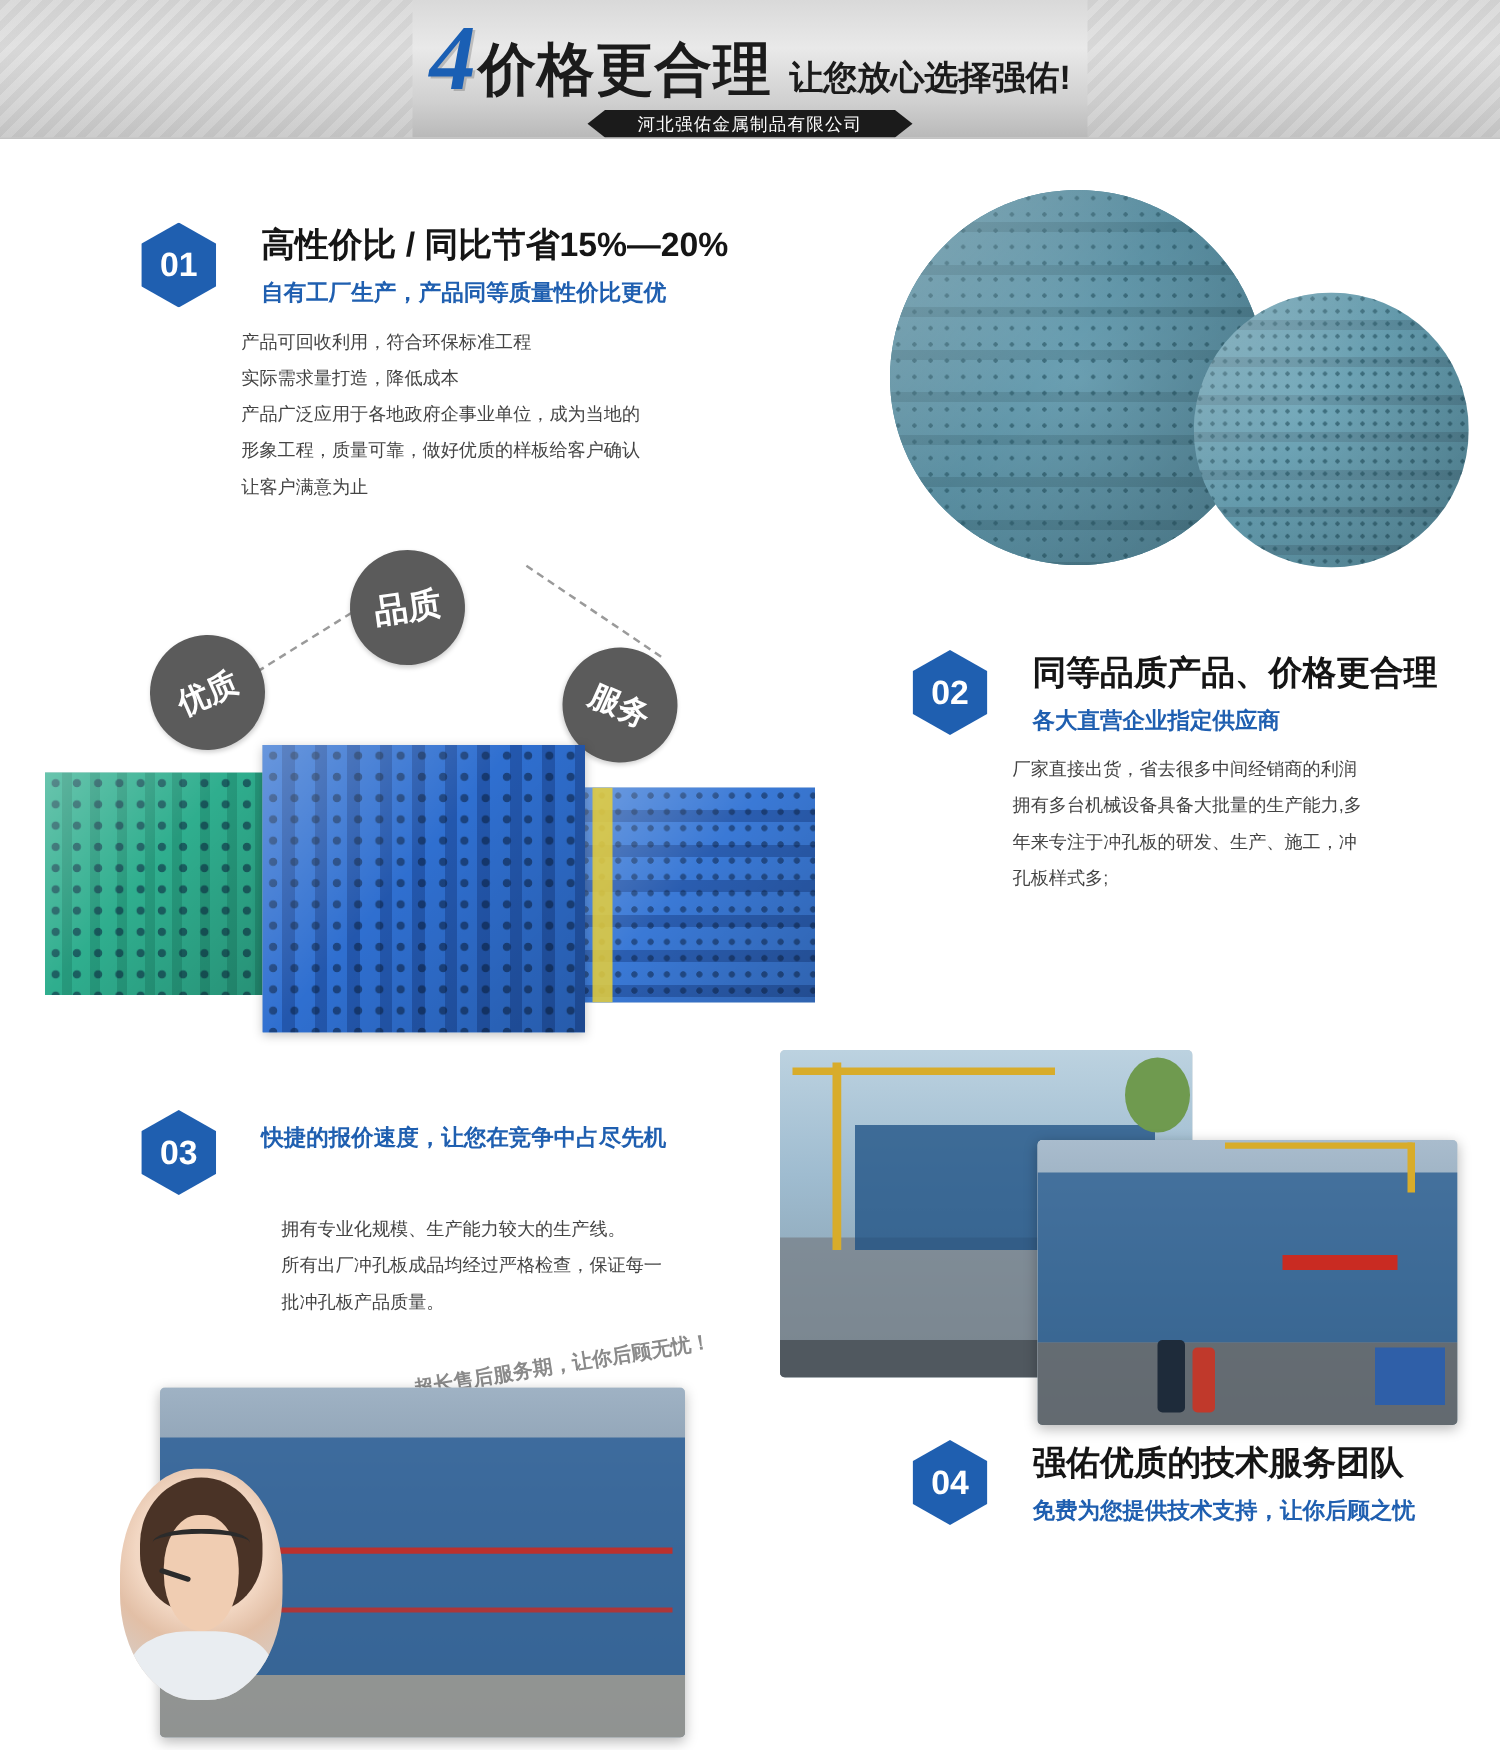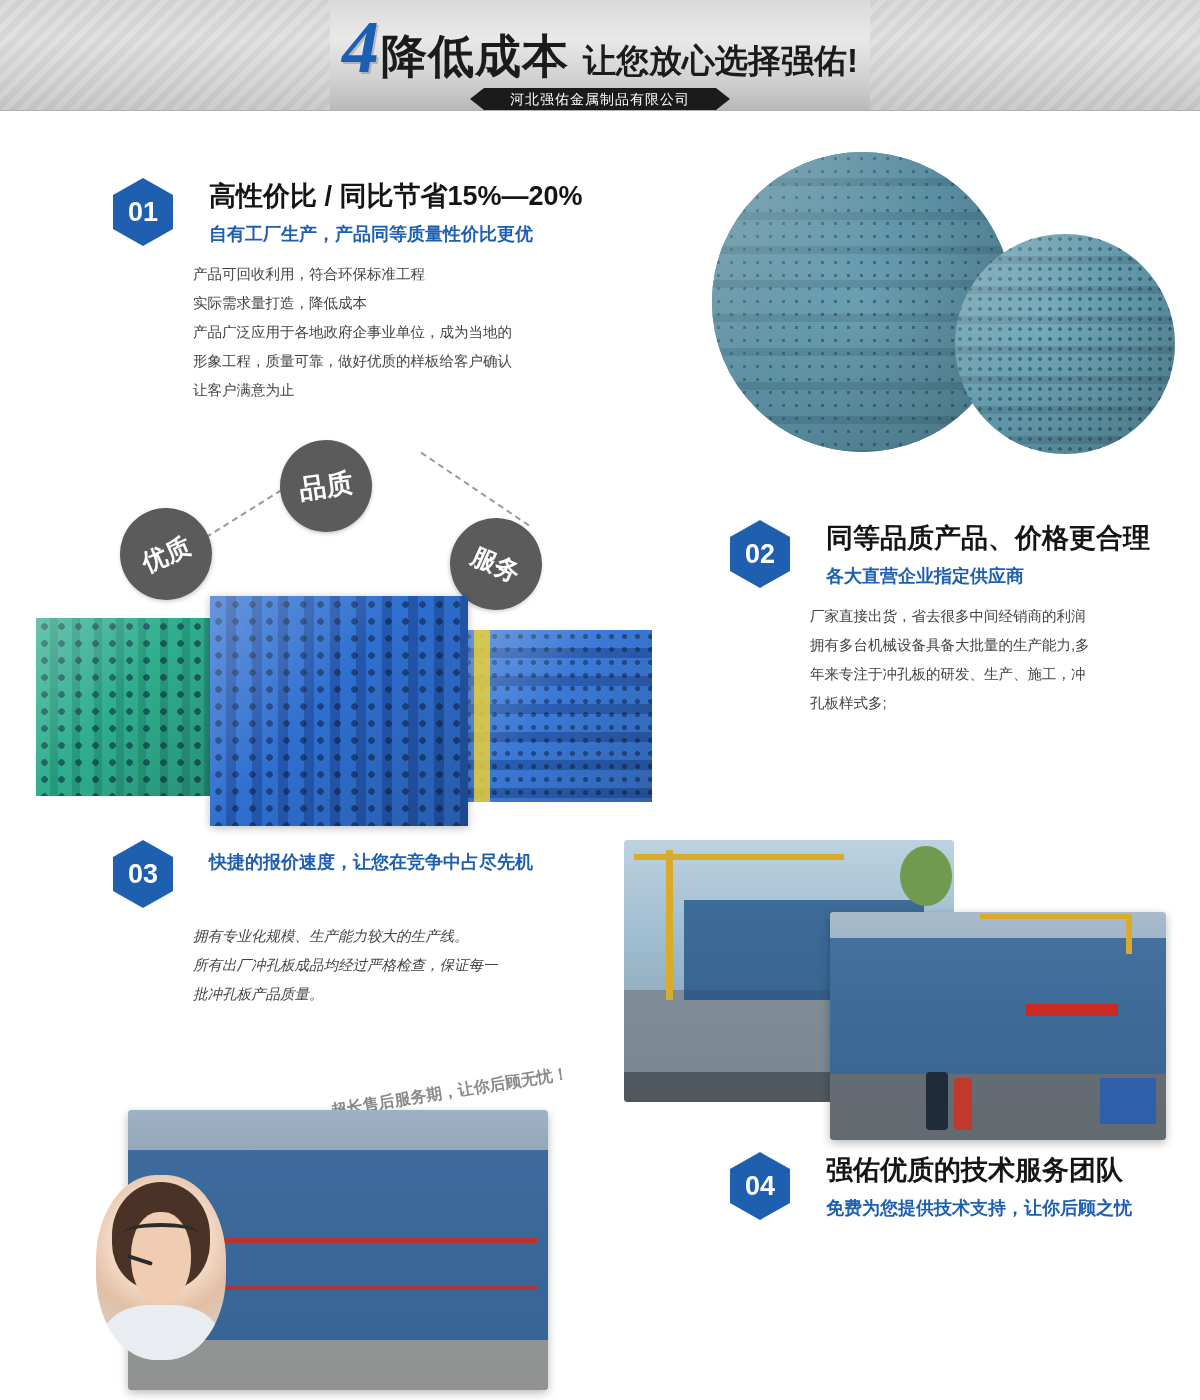--- a/index.html
+++ b/index.html
@@ -37,21 +37,21 @@
     font-style:italic;
     font-family:"Liberation Serif","DejaVu Serif",serif;
     text-shadow:2px 2px 0 rgba(0,0,0,.18);
     margin-right:2px;
   }
   .title-main{
     font-size:46px;line-height:50px;font-weight:bold;color:#1b1b1b;
     letter-spacing:1px;
   }
   .title-sub{
-    font-size:33px;line-height:30px;font-weight:bold;color:#1b1b1b;
+    font-size:27px;line-height:30px;font-weight:bold;color:#1b1b1b;
     margin-left:14px;
     text-align:center;
   }
   .company-bar{
     margin-top:4px;
     position:relative;
     height:22px;
     display:flex;align-items:center;
   }
   .company-bar .ribbon{
@@ -219,21 +219,21 @@
 </style>
 </head>
 <body>
 
 <div class="header">
   <div class="stripe-left"></div>
   <div class="stripe-right"></div>
   <div class="header-inner">
     <div class="title-row">
       <div class="big-num">4</div>
-      <div class="title-main">降低成本</div>
+      <div class="title-main">价格更合理</div>
       <div class="title-sub">让您放心选择强佑!</div>
     </div>
     <div class="company-bar">
       <div class="ribbon">河北强佑金属制品有限公司</div>
     </div>
   </div>
 </div>
 
 <div class="block" style="left:113px;top:178px;width:520px;">
   <div class="row">
@@ -313,32 +313,32 @@
     </div>
   </div>
   <div class="para" style="margin-left:80px;">
     <div>厂家直接出货，省去很多中间经销商的利润</div>
     <div>拥有多台机械设备具备大批量的生产能力,多</div>
     <div>年来专注于冲孔板的研发、生产、施工，冲</div>
     <div>孔板样式多;</div>
   </div>
 </div>
 
-<div class="block" style="left:113px;top:840px;width:500px;">
+<div class="block" style="left:113px;top:888px;width:500px;">
   <div class="row">
     <div class="hex">
       <div class="shape">
           <span>03</span>
         </div>
     </div>
     <div style="margin-left:20px;">
       <div class="hsub">快捷的报价速度，让您在竞争中占尽先机</div>
     </div>
   </div>
-  <div class="para" style="margin-left:80px;font-style:italic;">
+  <div class="para" style="margin-left:112px;">
     <div>拥有专业化规模、生产能力较大的生产线。</div>
     <div>所有出厂冲孔板成品均经过严格检查，保证每一</div>
     <div>批冲孔板产品质量。</div>
   </div>
 </div>
 
 <div class="ph rounded" style="left:624px;top:840px;width:330px;height:262px;">
   <div class="site" style="position:absolute;inset:0;"></div>
   <div class="bldg" style="left:0;top:150px;width:330px;height:112px;background:rgba(120,128,136,.75);"></div>
   <div style="position:absolute;left:60px;top:60px;width:240px;height:100px;background:rgba(26,78,130,.75);"></div>

